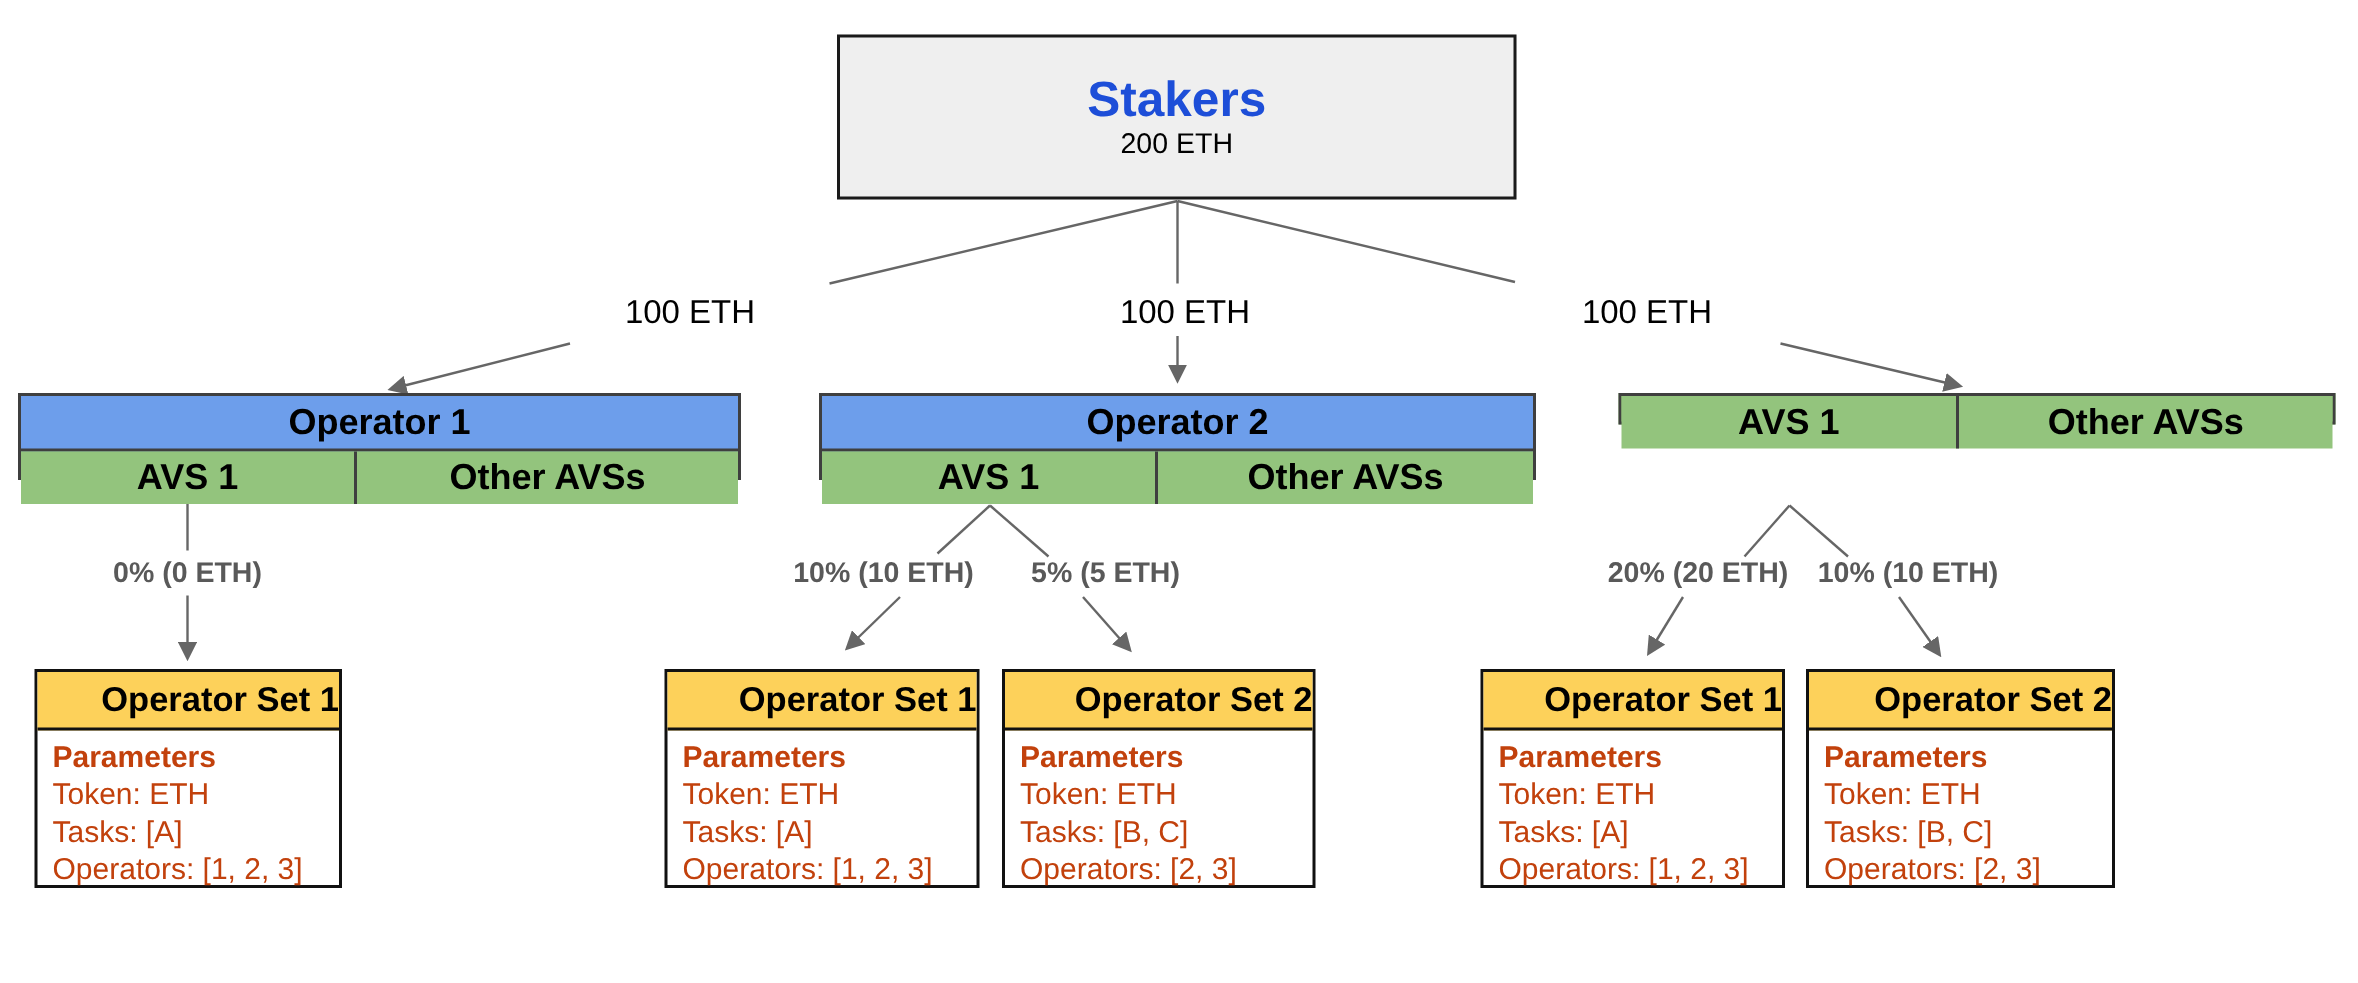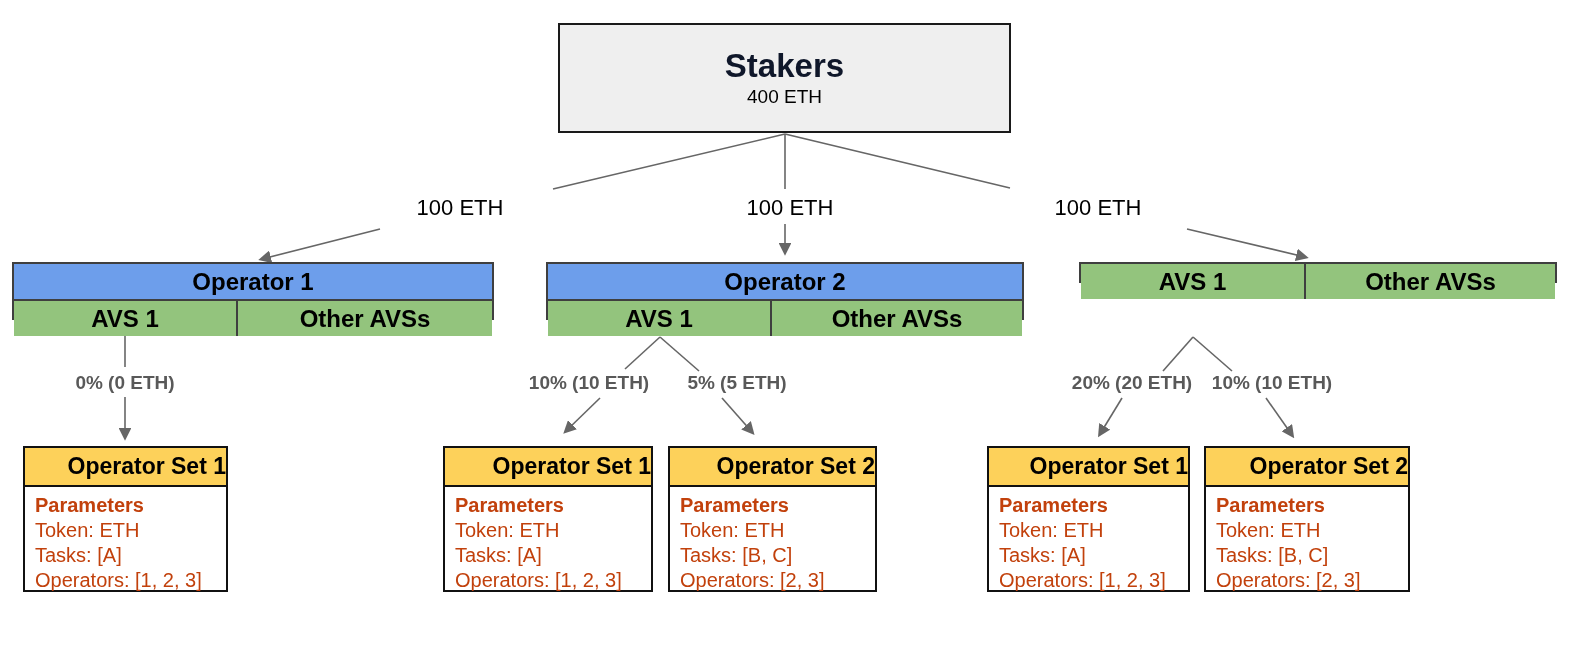--- a/index.html
+++ b/index.html
@@ -15,21 +15,21 @@
   #ah path{fill:var(--connector,#666);}
 
   .stakers{
     position:absolute;left:558px;top:23px;width:453px;height:110px;
     box-sizing:border-box;
     background:var(--stakers-fill,#efefef);
     border:2px solid var(--stakers-border,#1a1a1a);
     display:flex;flex-direction:column;align-items:center;justify-content:center;
     z-index:1;
   }
-  .stakers-title{font-size:33px;font-weight:bold;color:#0f172a;line-height:38px;}
+  .stakers-title{font-size:33px;font-weight:bold;color:#1d4ed8;line-height:38px;}
   .stakers-amount{font-size:19px;color:#000;line-height:24px;}
 
   .stake-label{
     position:absolute;top:195px;transform:translateX(-50%);
     font-size:22px;color:#000;white-space:nowrap;z-index:1;
   }
 
   .op-table{
     position:absolute;top:262px;
     box-sizing:border-box;
@@ -104,21 +104,21 @@
     <path class="line" d="M722,398 L752,432" marker-end="url(#ah)"></path>
 
     <path class="line" d="M1193,337 L1163,371"></path>
     <path class="line" d="M1193,337 L1232,371"></path>
     <path class="line" d="M1122,398 L1100,434" marker-end="url(#ah)"></path>
     <path class="line" d="M1266,398 L1292,435" marker-end="url(#ah)"></path>
   </svg>
 
   <div class="stakers">
     <div class="stakers-title">Stakers</div>
-    <div class="stakers-amount">400 ETH</div>
+    <div class="stakers-amount">200 ETH</div>
   </div>
 
   <div class="stake-label" style="left:460px;">100 ETH</div>
   <div class="stake-label" style="left:790px;">100 ETH</div>
   <div class="stake-label" style="left:1098px;">100 ETH</div>
 
   <div class="op-table" style="left:12px;width:482px;">
     <div class="op-header">Operator 1</div>
     <div class="avs-row">
       <div class="avs-cell avs-primary" style="width:224px;">AVS 1</div>

